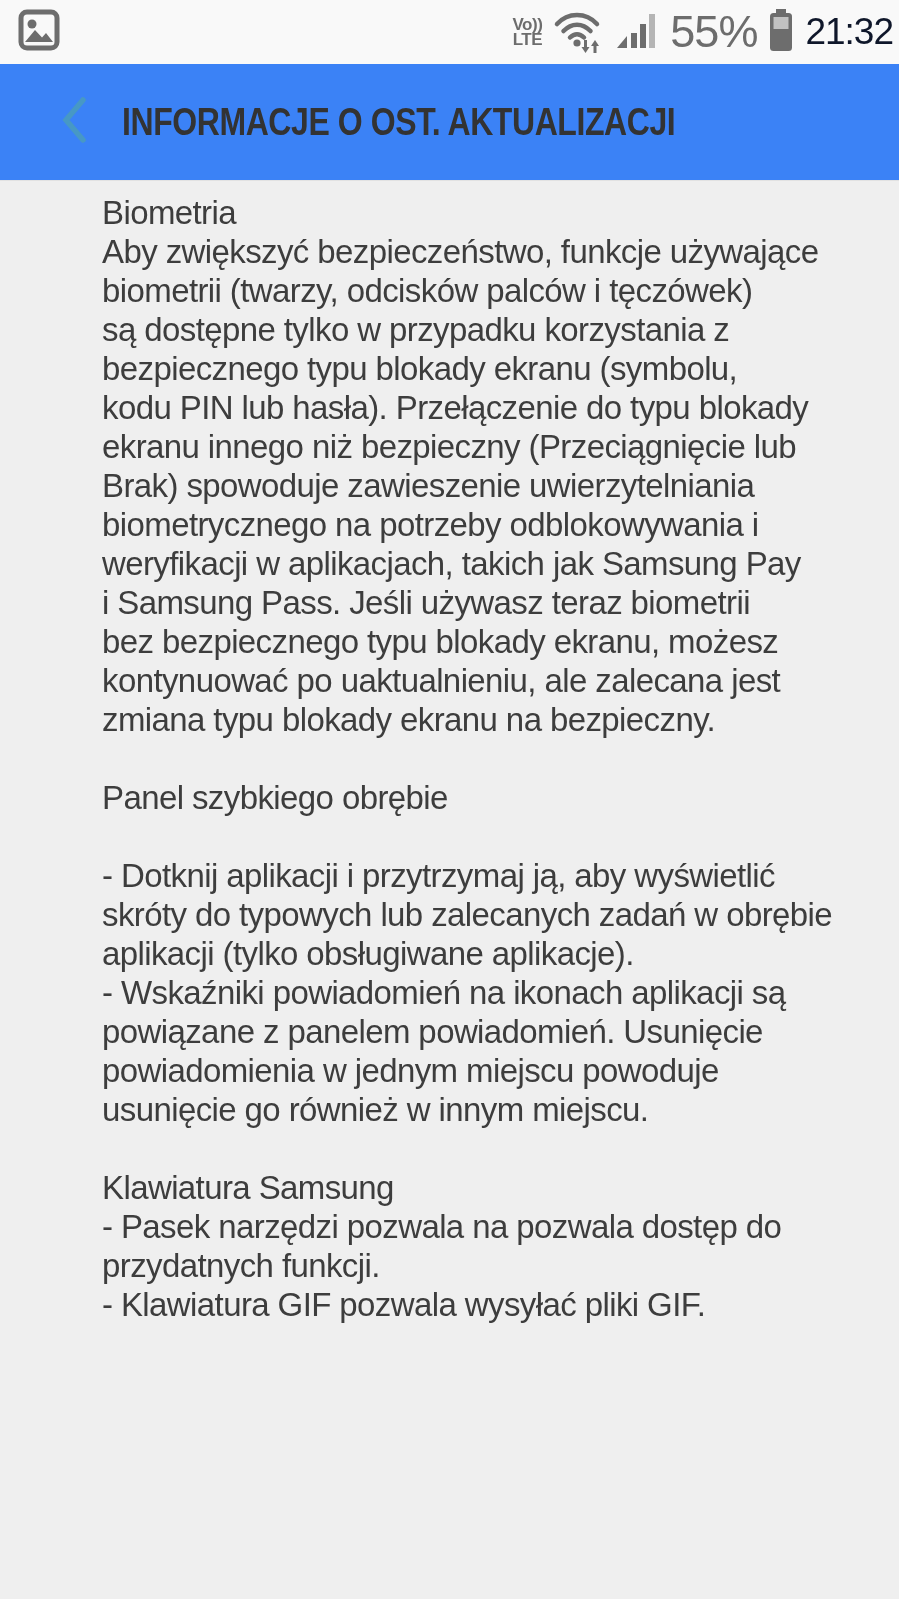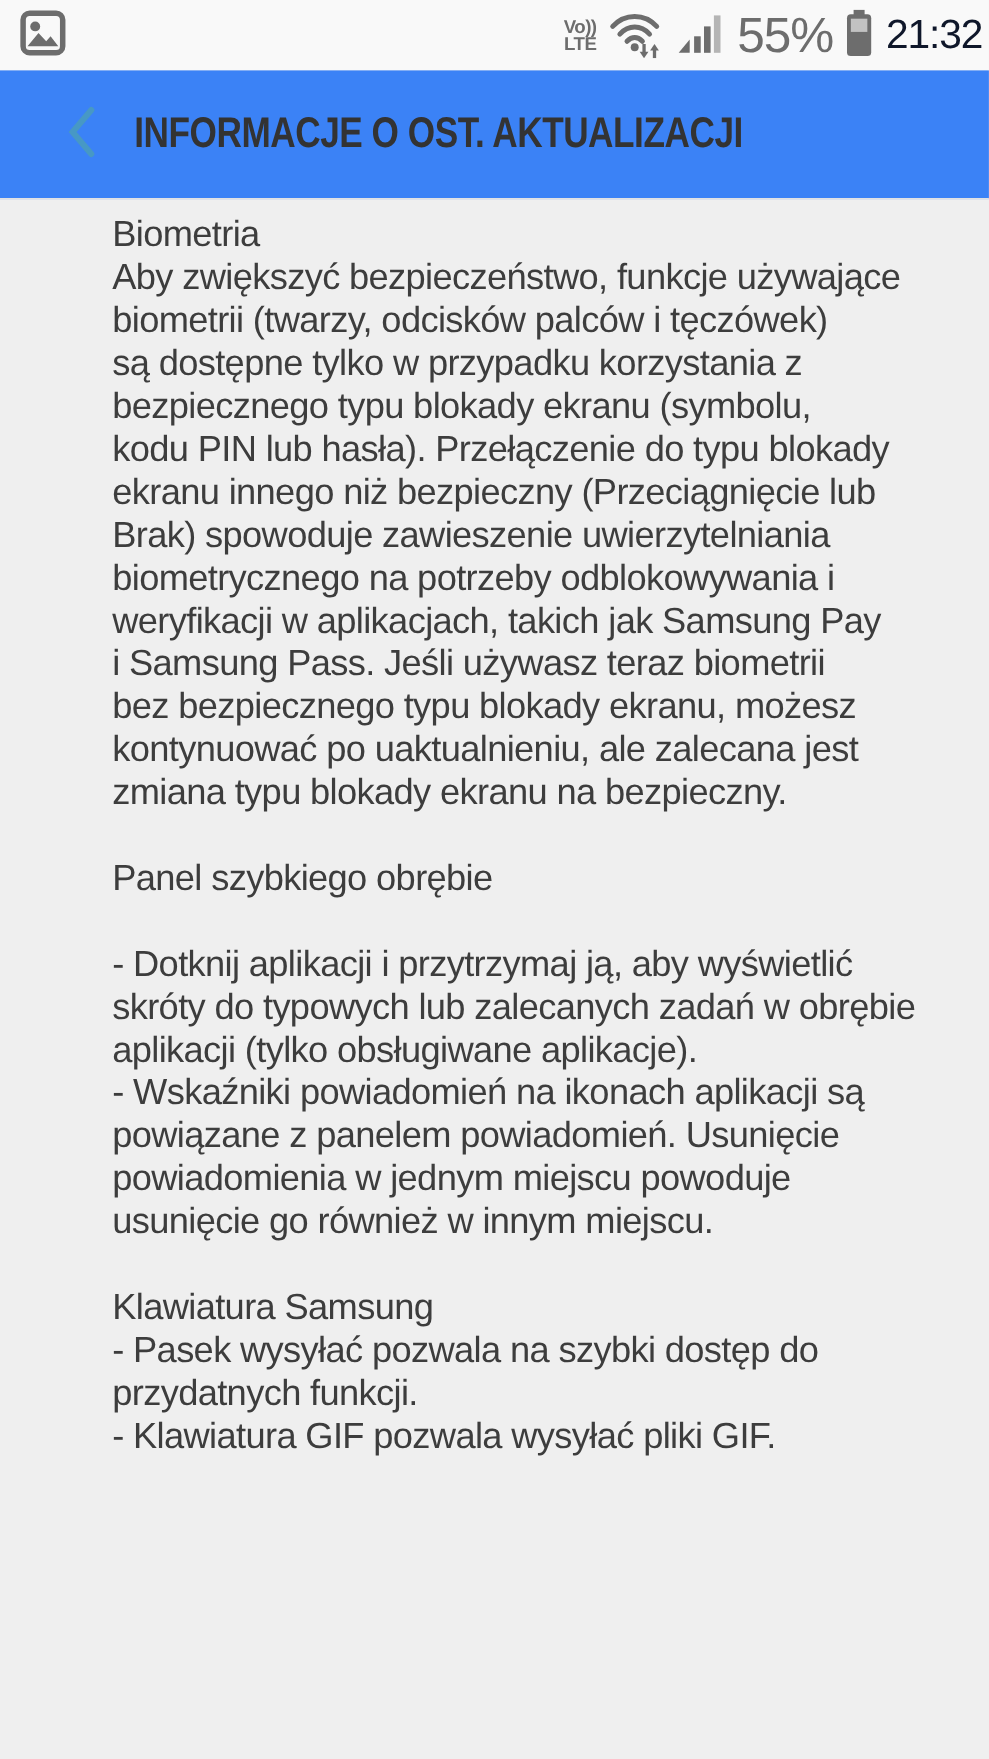--- a/index.html
+++ b/index.html
@@ -154,19 +154,19 @@
 skróty do typowych lub zalecanych zadań w obrębie
 aplikacji (tylko obsługiwane aplikacje).
 - Wskaźniki powiadomień na ikonach aplikacji są
 powiązane z panelem powiadomień. Usunięcie
 powiadomienia w jednym miejscu powoduje
 usunięcie go również w innym miejscu.</div>
     </div>
 
     <div class="section">
       <div class="section-heading">Klawiatura Samsung</div>
-      <div class="section-body">- Pasek wysyłać pozwala na szybki dostęp do
+      <div class="section-body">- Pasek narzędzi pozwala na pozwala dostęp do
 przydatnych funkcji.
 - Klawiatura GIF pozwala wysyłać pliki GIF.</div>
     </div>
 
   </div>
 </div>
 
 </body></html>

